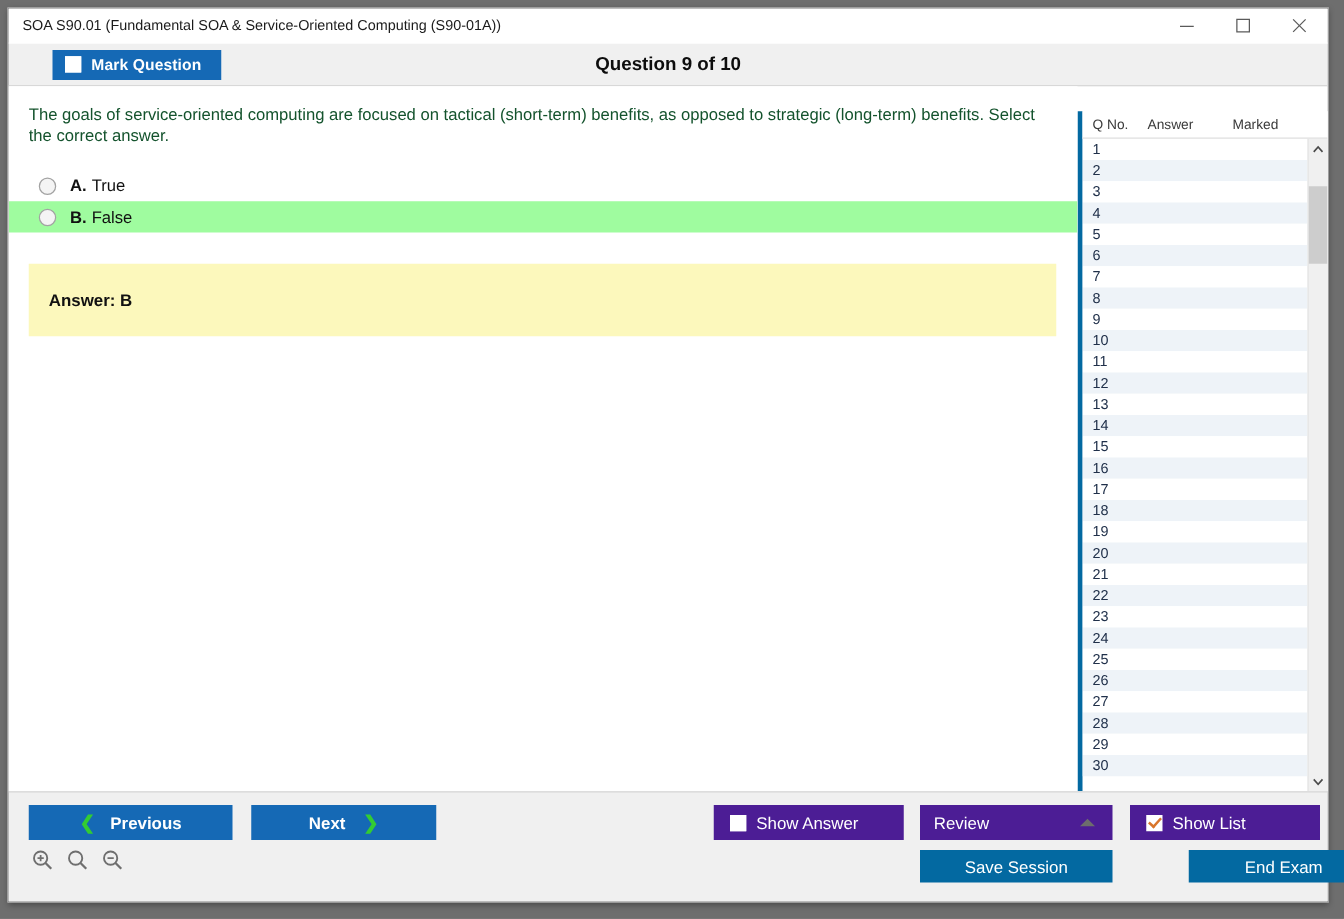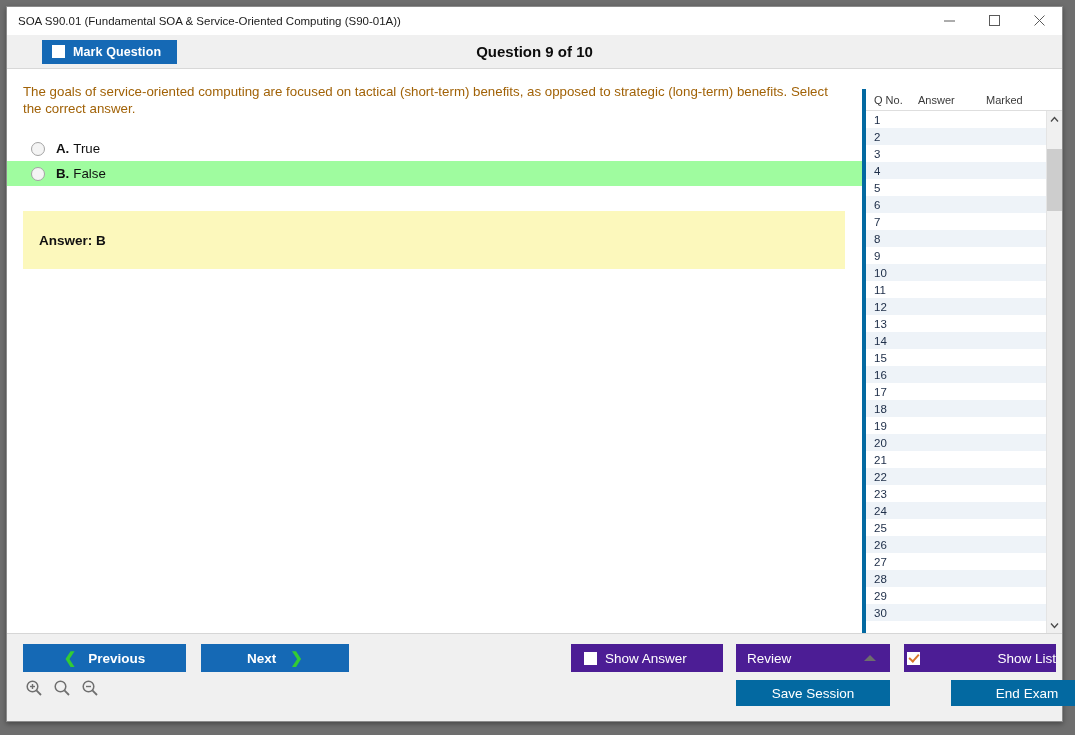--- a/index.html
+++ b/index.html
@@ -100,21 +100,21 @@
   
   #question-pane {
     flex: 1 1 auto;
     position: relative;
     background: #ffffff;
     padding: 0;
     overflow: hidden;
   }
   #question-text {
     font-size: 13.3px;
-    color: #a16207;
+    color: #14532d;
     line-height: 17px;
     padding: 14px 22px 0 16px;
   }
   #options-list { margin-top: 19px; }
   .option-row {
     height: 25px;
     display: flex;
     align-items: center;
     padding-left: 24px;
     font-size: 13.3px;
@@ -246,21 +246,21 @@
   #review-caret {
     position: absolute;
     right: 14px; top: 50%;
     transform: translateY(-50%);
     width: 0; height: 0;
     border-left: 6px solid transparent;
     border-right: 6px solid transparent;
     border-bottom: 6px solid #6d6d6d;
   }
 
-  #show-list-button { left: 897px; top: 10px; width: 152px; height: 28px; justify-content: space-between; padding-left: 3px; }
+  #show-list-button { left: 897px; top: 10px; width: 152px; height: 28px; justify-content: flex-start; padding-left: 13px; }
   #show-list-check {
     width: 13px; height: 13px;
     background: #ffffff;
     margin-right: 8px;
     flex: 0 0 13px;
     position: relative;
   }
   #show-list-check::after {
     content: "";
     position: absolute;

